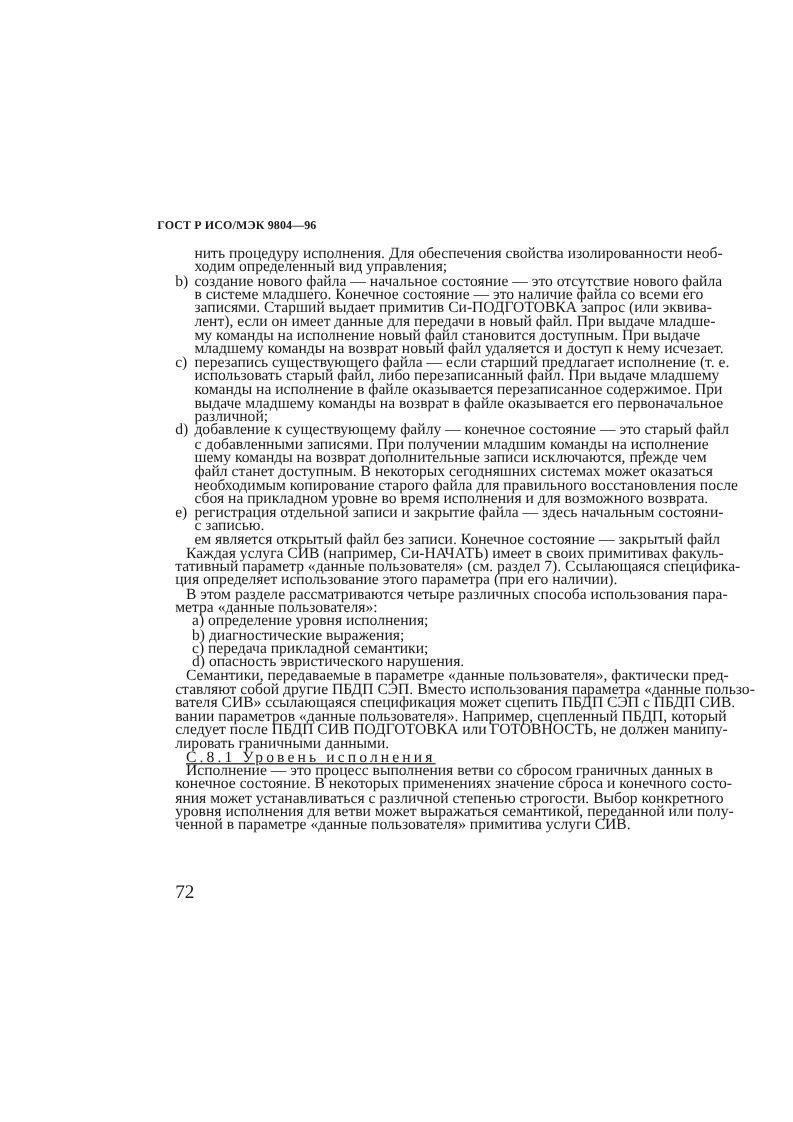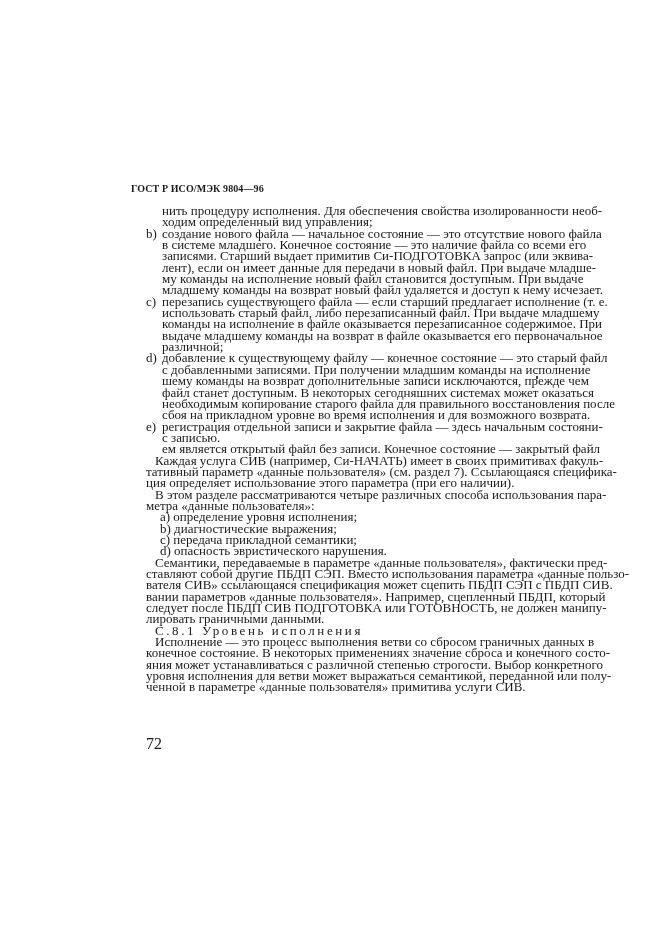--- a/index.html
+++ b/index.html
@@ -15,21 +15,21 @@
     position: absolute; left: 146px; top: 205px; width: 382px;
     font-size: 13px; line-height: 11.35px;
   }
   .ln { white-space: nowrap; text-align: justify; text-align-last: justify; height: 11.35px; }
   .ln.last { text-align-last: left; }
   .ind1 { padding-left: 16px; }
   .lbl { position: absolute; margin-left: -16px; }
   .para-first { text-indent: 9px; }
   .list2 { padding-left: 14px; text-align-last: left; }
   .heading { font-weight: bold; text-align-last: left; padding-left: 9px; }
-  .spaced { letter-spacing: 2.6px; text-align-last: left; padding-left: 9px; }
+  .spaced { letter-spacing: 2.6px; text-align-last: left; padding-left: 9px; text-decoration: underline; }
   .page-num {
     position: absolute; left: 146px; top: 735px; font-size: 16px;
   }
   .dot {
     position: absolute; left: 536px; top: 376px; width: 2px; height: 3px; background: #444;
   }
   .row { position: relative; }
 </style>
 </head>
 <body>

